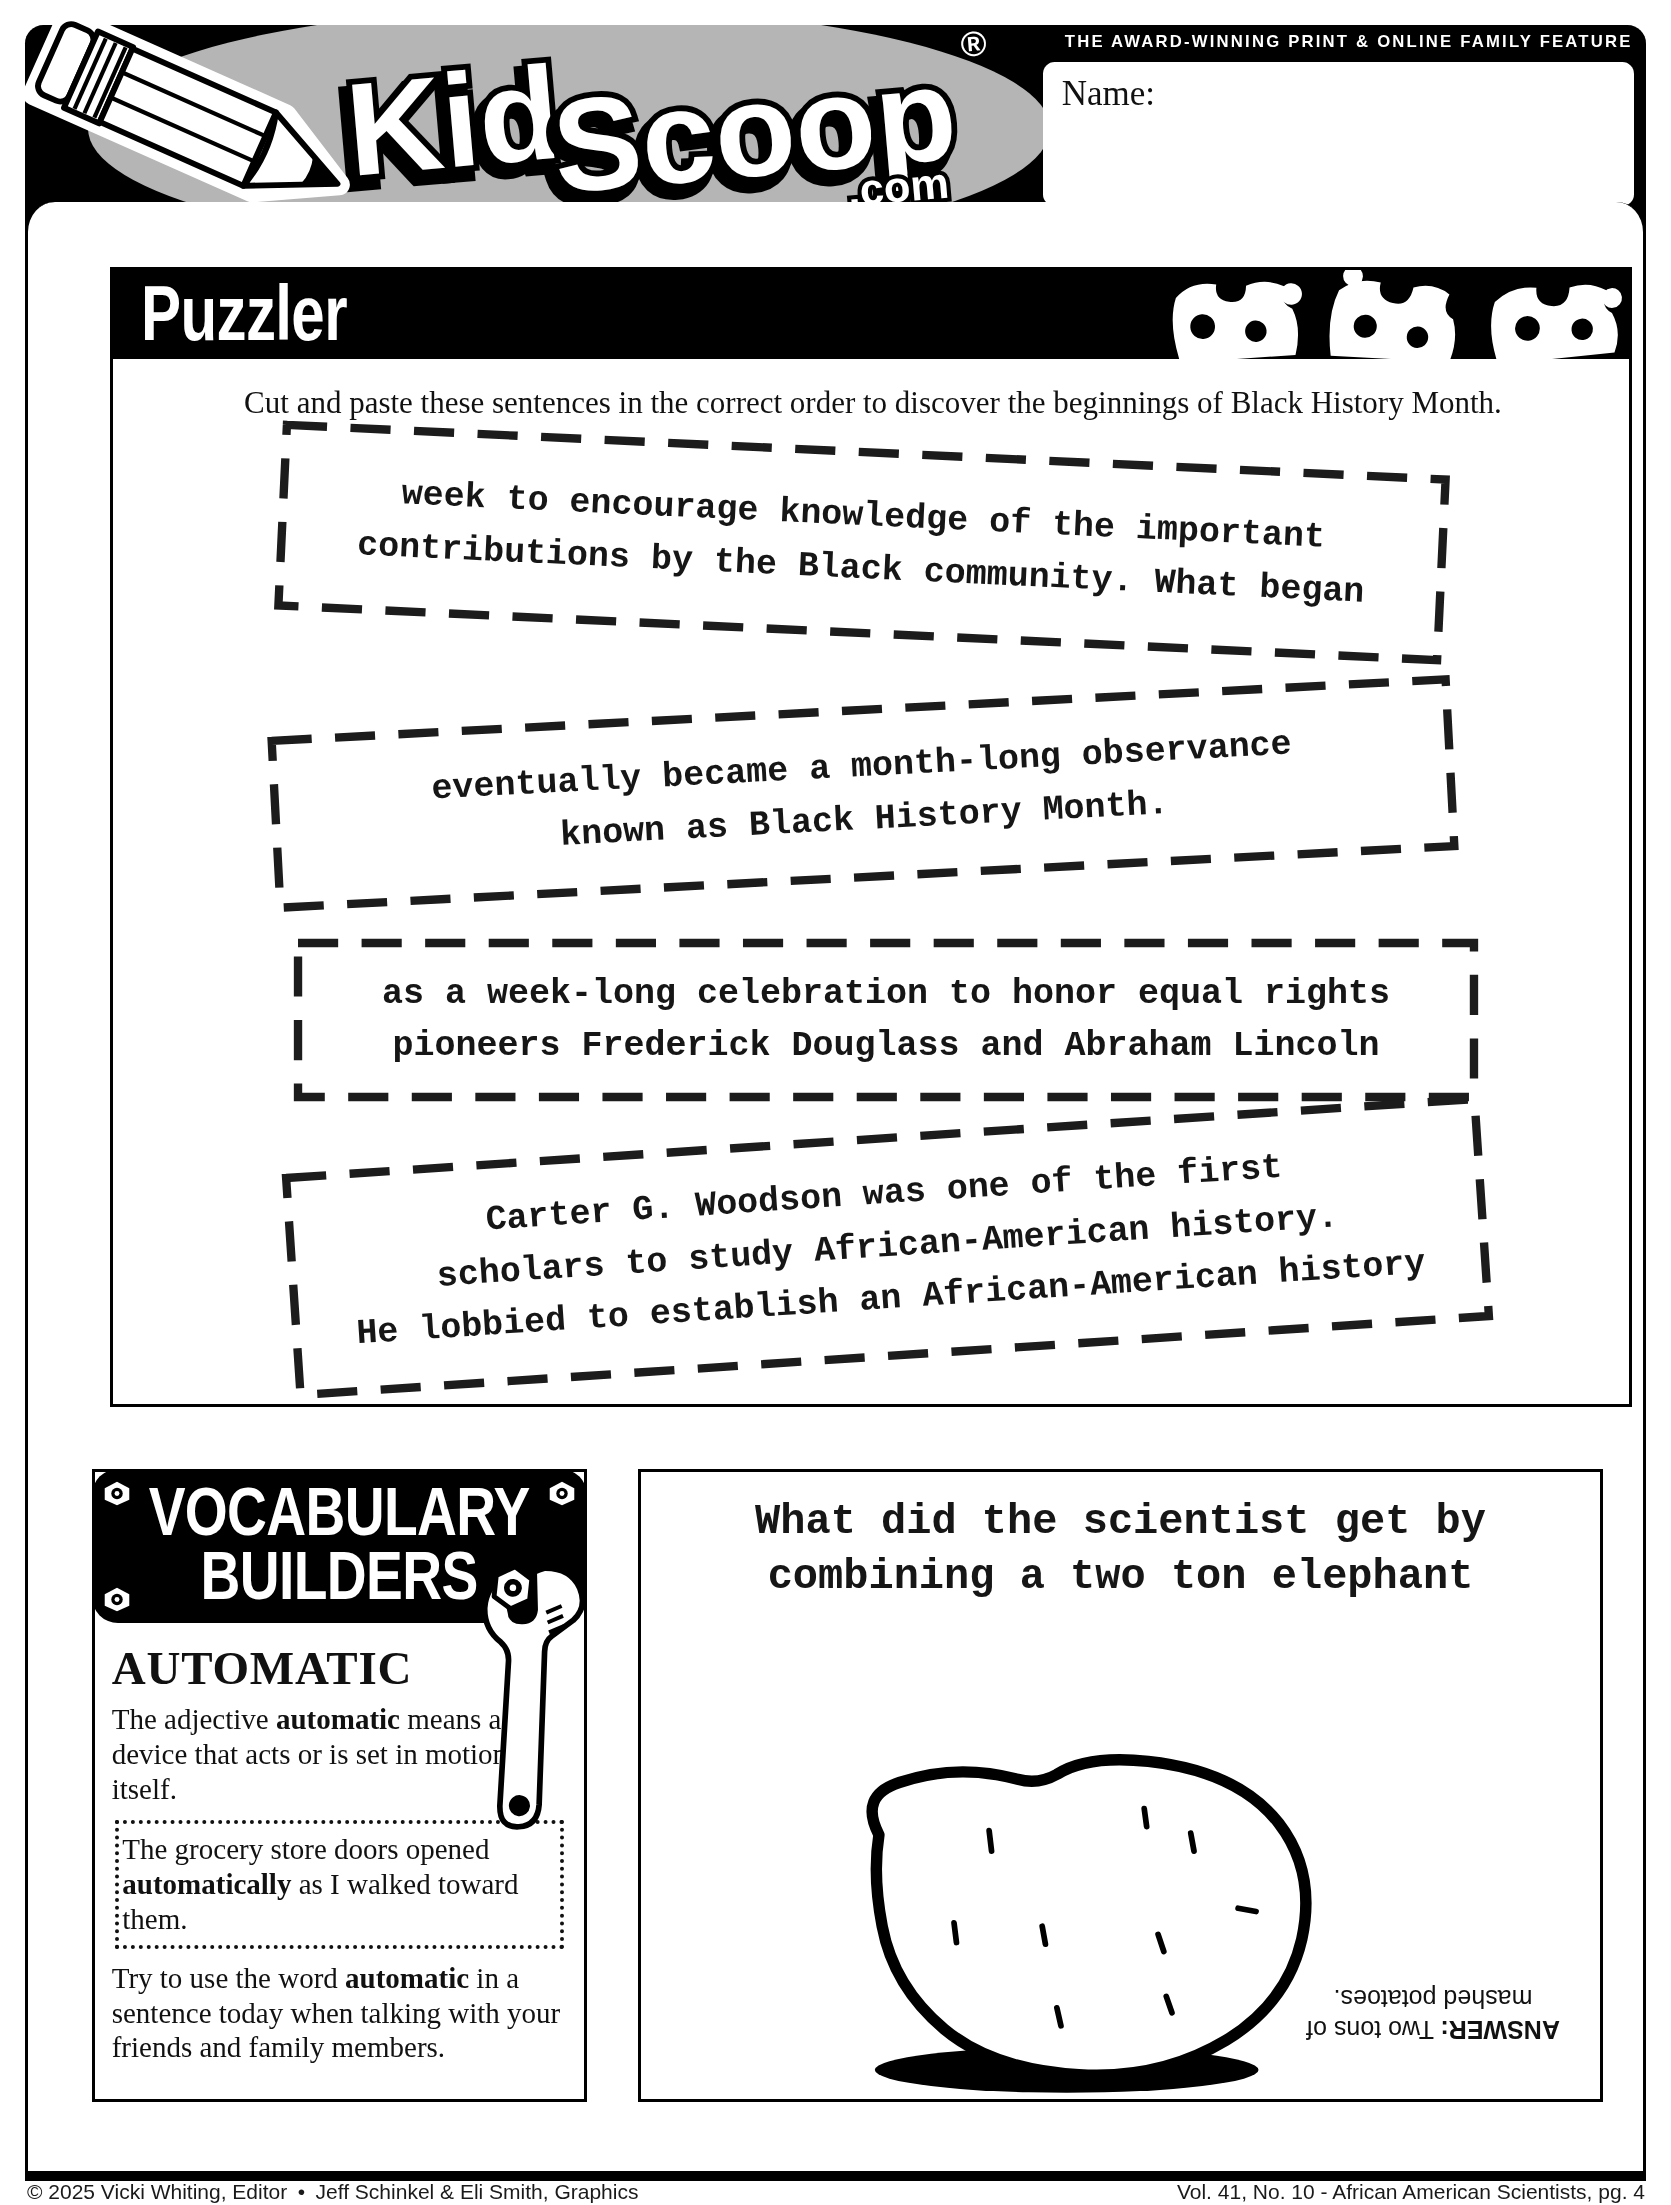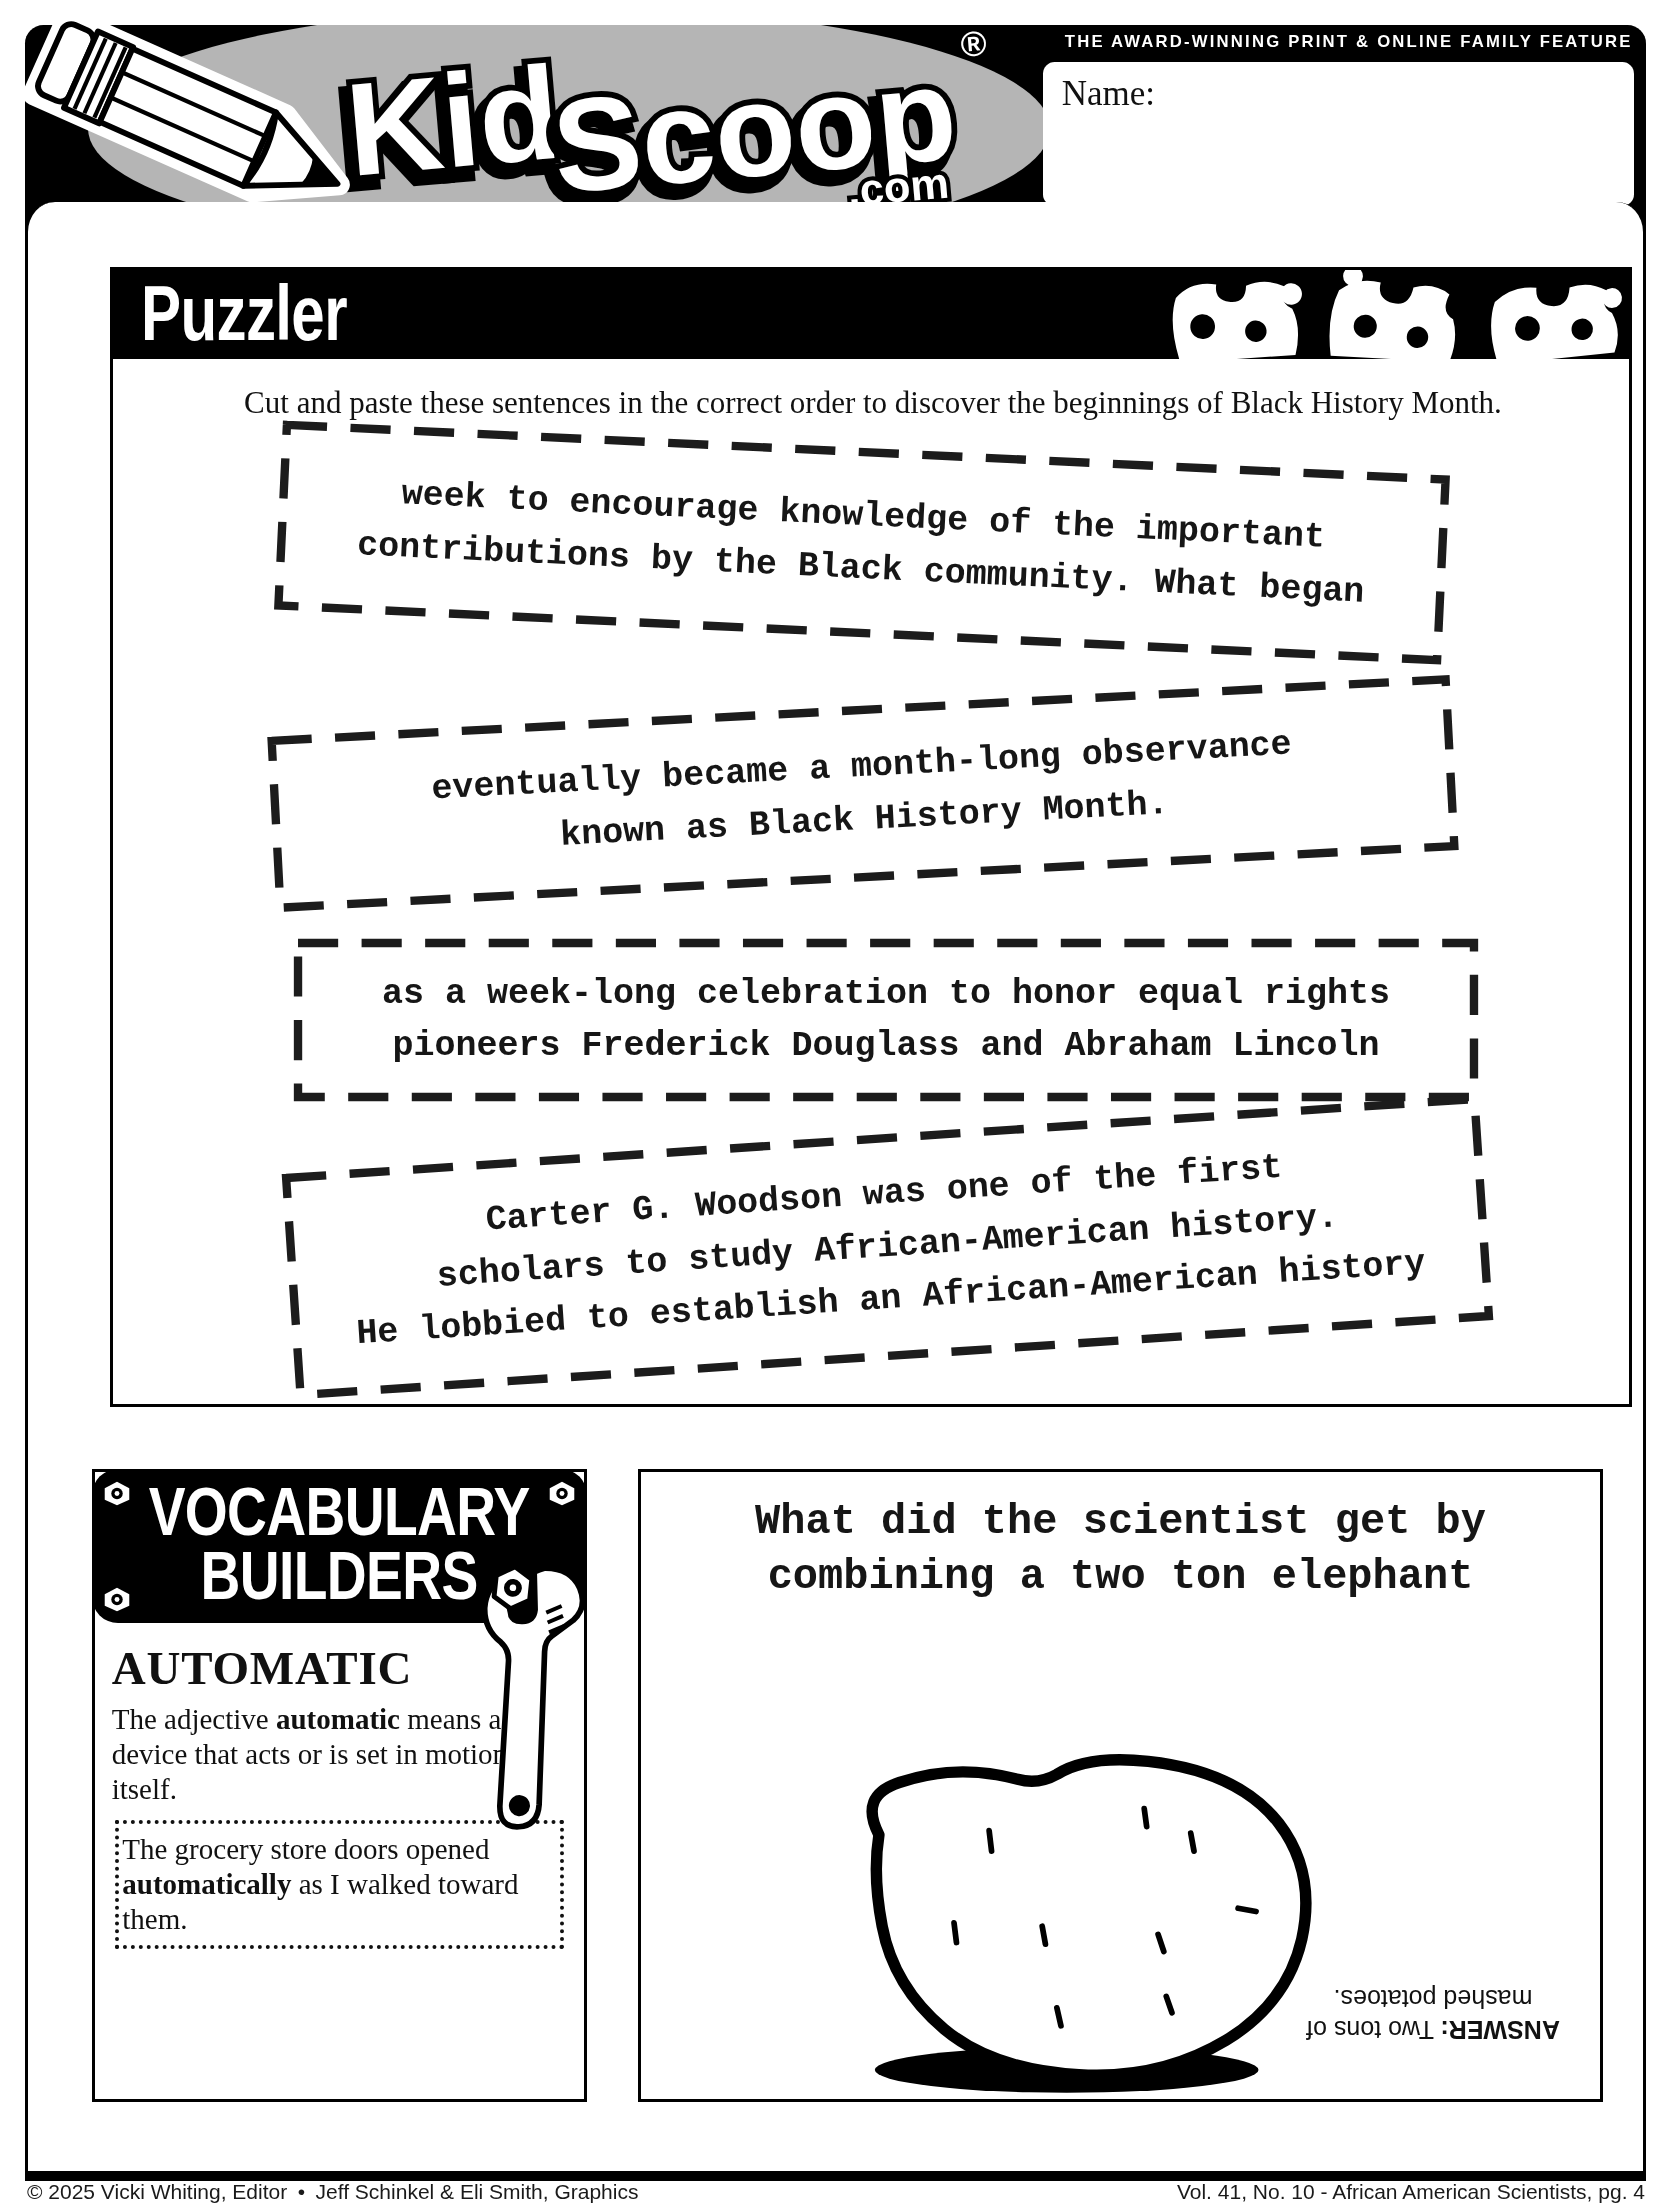--- a/index.html
+++ b/index.html
@@ -198,20 +198,21 @@
           <circle cx="52" cy="34" r="11" fill="#000"></circle>
             <circle cx="52" cy="34" r="4" fill="#fff"></circle>
           <circle cx="88" cy="300" r="13" fill="#000"></circle>
           <path d="M96,60 l18,-10 M99,72 l18,-10 M102,84 l18,-10" stroke="#000" stroke-width="5"></path>
         </g>
       </svg>
       <div class="vocab-body">
         <div class="vocab-word">AUTOMATIC</div>
         <div class="vocab-def"><span>The adjective </span><b>automatic</b><span> means a device that acts or is set in motion by itself.</span></div>
         <div class="vocab-example"><span>The grocery store doors opened </span><b>automatically</b><span> as I walked toward them.</span></div>
+        <div class="vocab-challenge"><span>Try to use the word </span><b>automatic</b><span> in a sentence today when talking with your friends and family members.</span></div>
       </div>
     </div>
 
     <div class="joke">
       <div class="joke-q">
         <div class="ln">What did the scientist get by</div>
         <div class="ln">combining a two ton elephant</div>
       </div>
       <svg class="potato" width="586" height="351" viewBox="0 0 700 430">
         <ellipse cx="330" cy="398" rx="235" ry="28" fill="#000"></ellipse>

